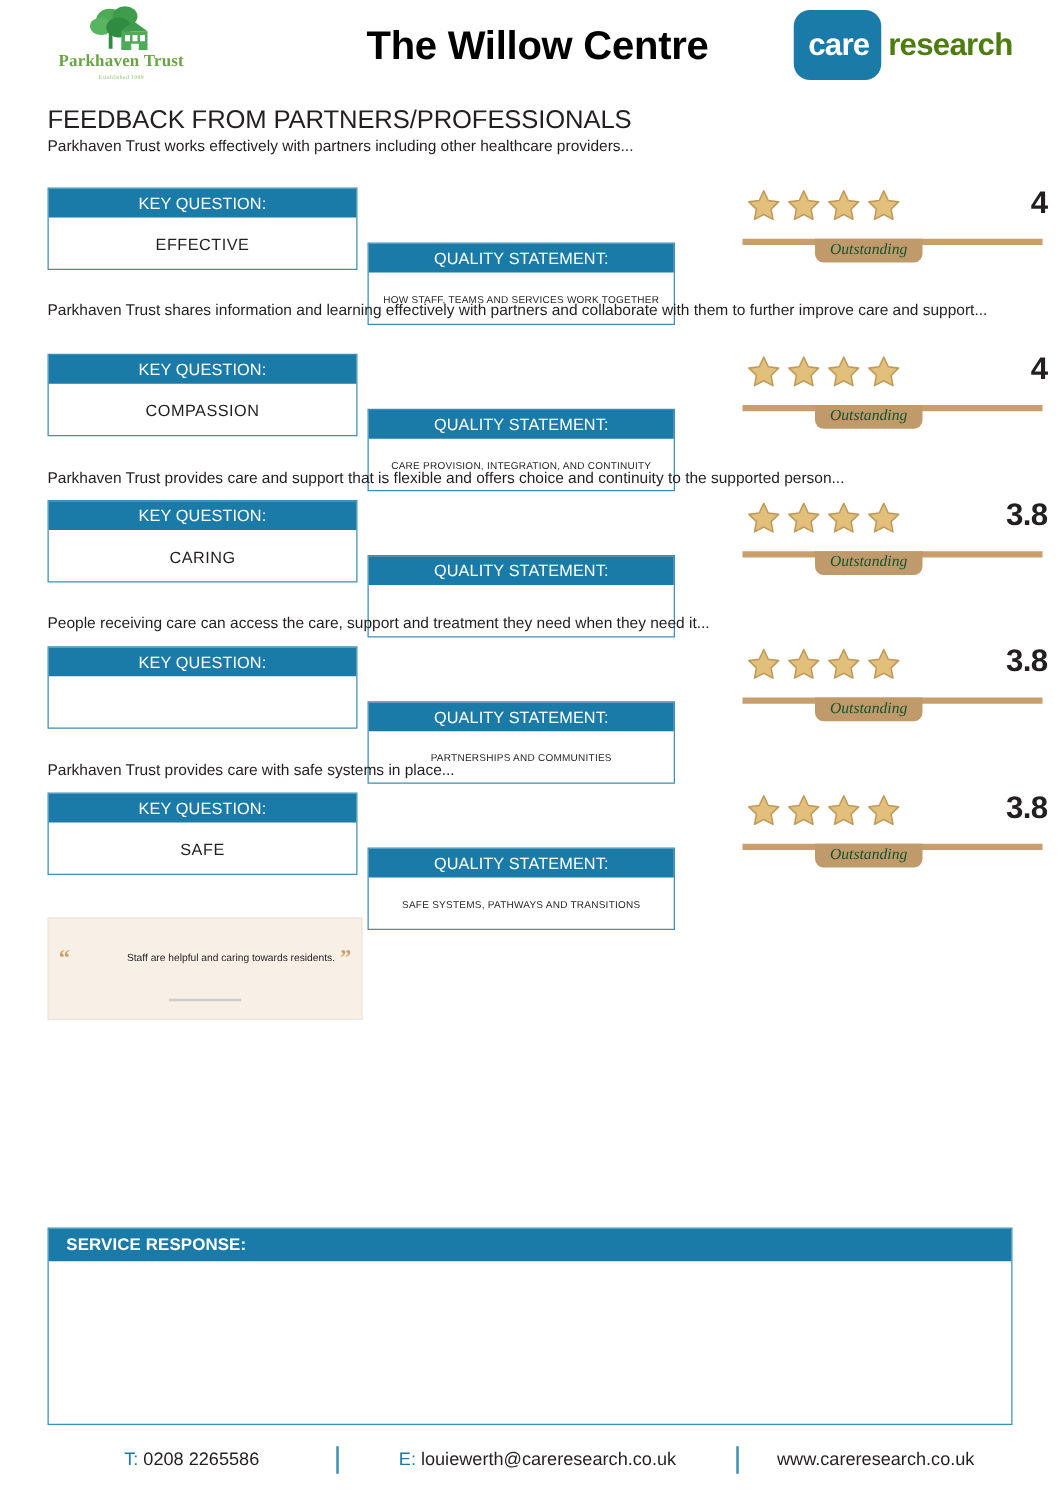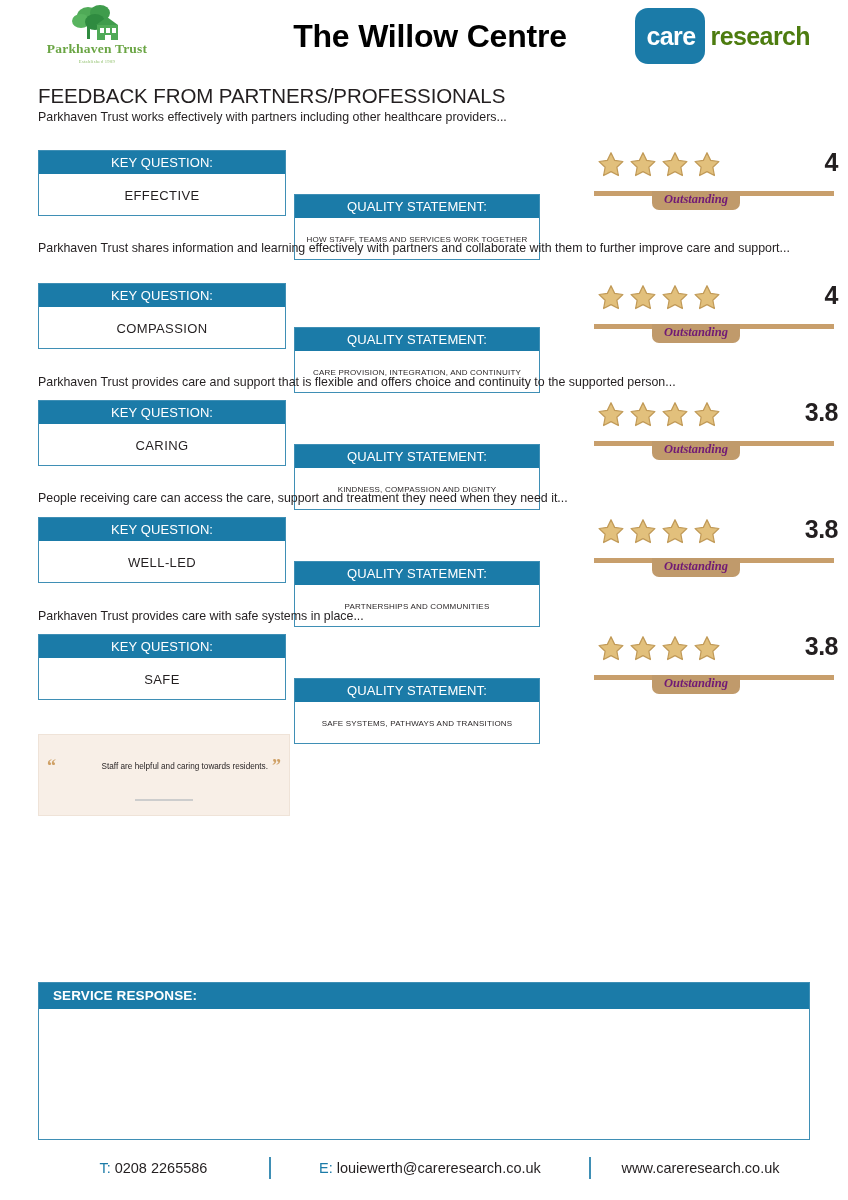--- a/index.html
+++ b/index.html
@@ -174,28 +174,27 @@
     top: 45px;
     width: 240px;
     height: 5px;
     background: #c89f6c;
   }
   .rating .badge {
     position: absolute;
     left: 58px;
     top: 45px;
     background: #c09a6b;
-    color: #701a75;
+    color: #14532d;
     font-family: "Liberation Serif", serif;
     font-style: italic;
     font-size: 12.5px;
     padding: 1px 12px 3px 12px;
     border-radius: 0 0 7px 7px;
     white-space: nowrap;
-    font-weight: bold;
   }
   .rating .score {
     position: absolute;
     right: 6px;
     top: 2px;
     font-size: 25px;
     font-weight: bold;
     color: #231f20;
     letter-spacing: -0.5px;
   }
@@ -399,21 +398,20 @@
 <div class="intro-line" style="top:374px;">Parkhaven Trust provides care and support that is flexible and offers choice and continuity to the supported person...</div>
 
 <div class="block" style="top:400px;">
   <div class="cards">
     <div class="card kq">
       <div class="card-head">KEY QUESTION:</div>
       <div class="card-body">CARING</div>
     </div>
     <div class="card qs">
       <div class="card-head">QUALITY STATEMENT:</div>
-      <div class="card-body">KINDNESS, COMPASSION AND DIGNITY</div>
     </div>
     <div class="rating">
       <div class="stars">
         <svg width="30" height="30" viewBox="0 0 24 24">
             <path d="M12 2.2l2.9 6.1 6.6.9-4.8 4.6 1.2 6.6L12 17.3 6.1 20.4l1.2-6.6L2.5 9.2l6.6-.9z" fill="#e2c07c" stroke="#c19a58" stroke-width="1" stroke-linejoin="round"></path>
           </svg>
         <svg width="30" height="30" viewBox="0 0 24 24">
             <path d="M12 2.2l2.9 6.1 6.6.9-4.8 4.6 1.2 6.6L12 17.3 6.1 20.4l1.2-6.6L2.5 9.2l6.6-.9z" fill="#e2c07c" stroke="#c19a58" stroke-width="1" stroke-linejoin="round"></path>
           </svg>
         <svg width="30" height="30" viewBox="0 0 24 24">
@@ -429,21 +427,20 @@
     </div>
   </div>
 </div>
 
 <div class="intro-line" style="top:490px;">People receiving care can access the care, support and treatment they need when they need it...</div>
 
 <div class="block" style="top:517px;">
   <div class="cards">
     <div class="card kq">
       <div class="card-head">KEY QUESTION:</div>
-      <div class="card-body">WELL-LED</div>
     </div>
     <div class="card qs">
       <div class="card-head">QUALITY STATEMENT:</div>
       <div class="card-body">PARTNERSHIPS AND COMMUNITIES</div>
     </div>
     <div class="rating">
       <div class="stars">
         <svg width="30" height="30" viewBox="0 0 24 24">
             <path d="M12 2.2l2.9 6.1 6.6.9-4.8 4.6 1.2 6.6L12 17.3 6.1 20.4l1.2-6.6L2.5 9.2l6.6-.9z" fill="#e2c07c" stroke="#c19a58" stroke-width="1" stroke-linejoin="round"></path>
           </svg>

